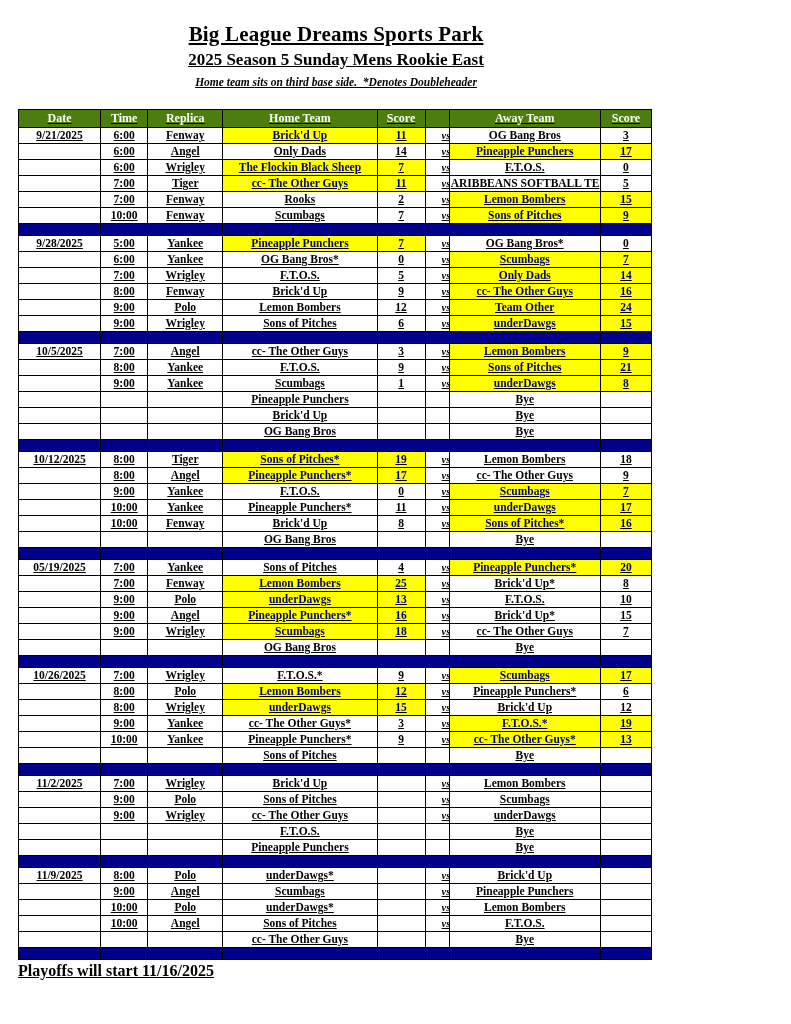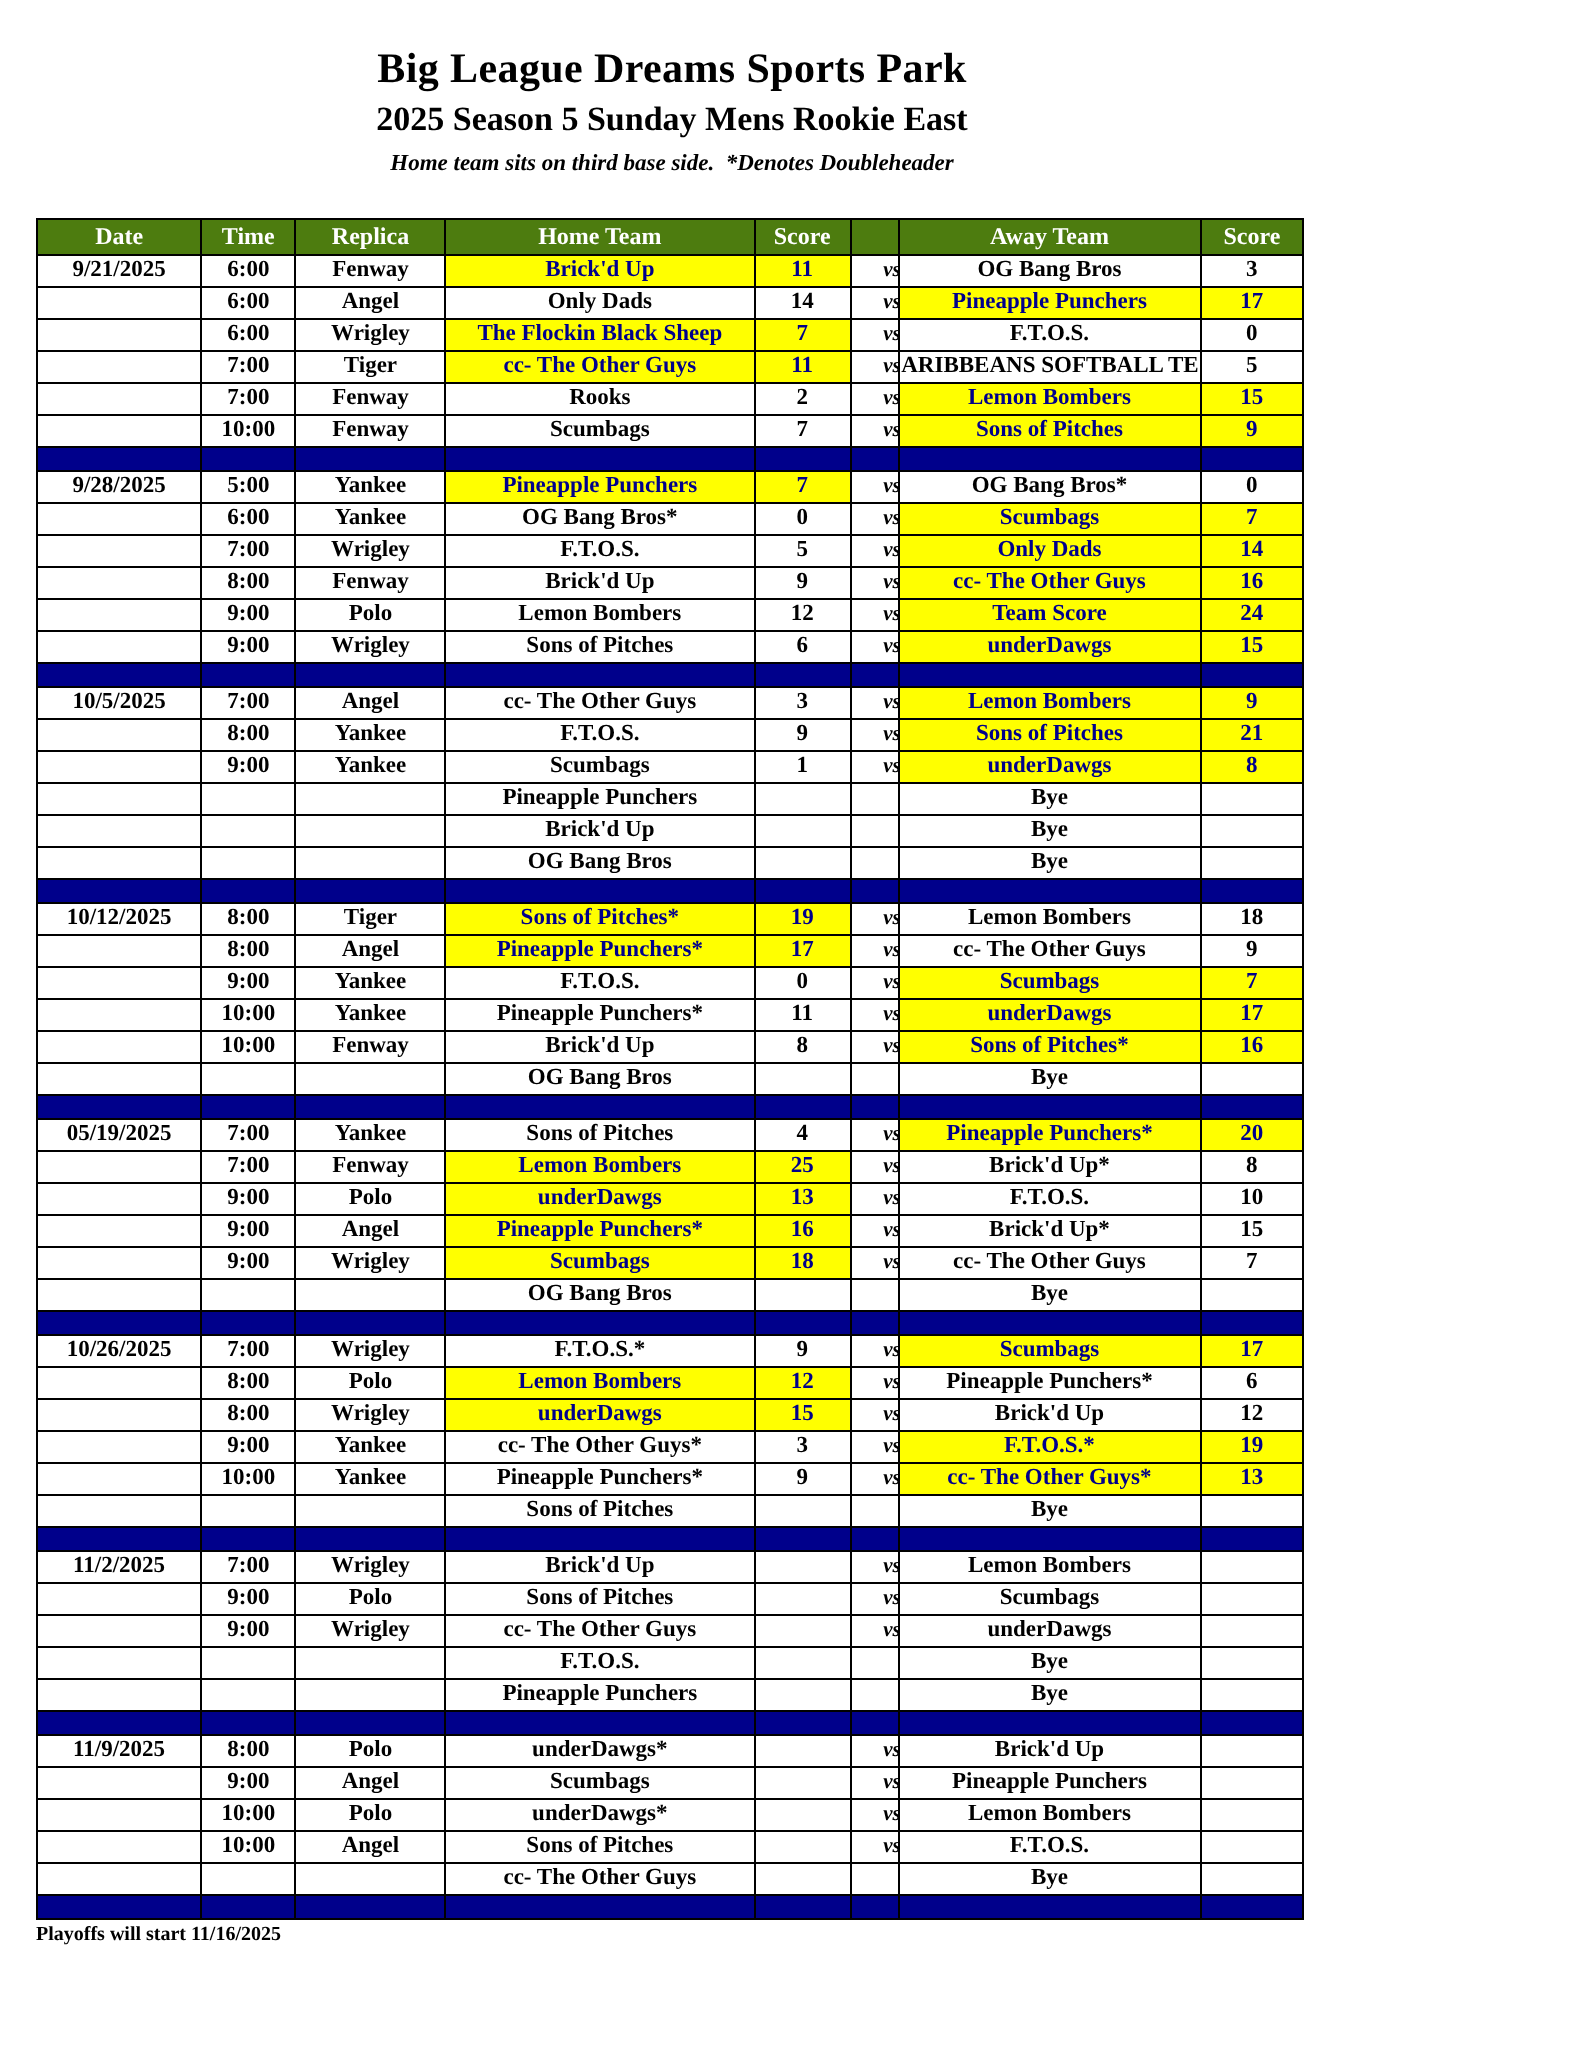--- a/index.html
+++ b/index.html
@@ -8,20 +8,21 @@
     background: #ffffff;
     width: 791px;
     height: 1024px;
     font-family: "Liberation Serif", serif;
   }
   .page {
     position: relative;
     width: 791px;
     height: 1024px;
     overflow: hidden;
+    text-decoration: underline;
   }
   .head-wrap {
     width: 636px;
     margin-left: 18px;
     text-align: center;
   }
   .title {
     margin: 0;
     padding-top: 22px;
     font-size: 21px;
@@ -81,21 +82,21 @@
     background: #FFFF00;
     color: #00008B;
   }
   table.schedule tr.sep td {
     background: #00008B;
     height: 11px;
     line-height: 11px;
   }
   .footer {
     margin: 2px 0 0 18px;
-    font-size: 10px;
+    font-size: 16px;
     font-weight: bold;
     color: #000000;
   }
   
   col.c-date  { width: 82px; }
   col.c-time  { width: 47px; }
   col.c-rep   { width: 75px; }
   col.c-home  { width: 154px; }
   col.c-hs    { width: 48px; }
   col.c-vs    { width: 24px; }
@@ -246,21 +247,21 @@
           <td class="win">cc- The Other Guys</td>
           <td class="win">16</td>
         </tr>
         <tr>
           <td></td>
           <td>9:00</td>
           <td>Polo</td>
           <td>Lemon Bombers</td>
           <td>12</td>
           <td class="vs-cell">vs</td>
-          <td class="win">Team Score</td>
+          <td class="win">Team Other</td>
           <td class="win">24</td>
         </tr>
         <tr>
           <td></td>
           <td>9:00</td>
           <td>Wrigley</td>
           <td>Sons of Pitches</td>
           <td>6</td>
           <td class="vs-cell">vs</td>
           <td class="win">underDawgs</td>

